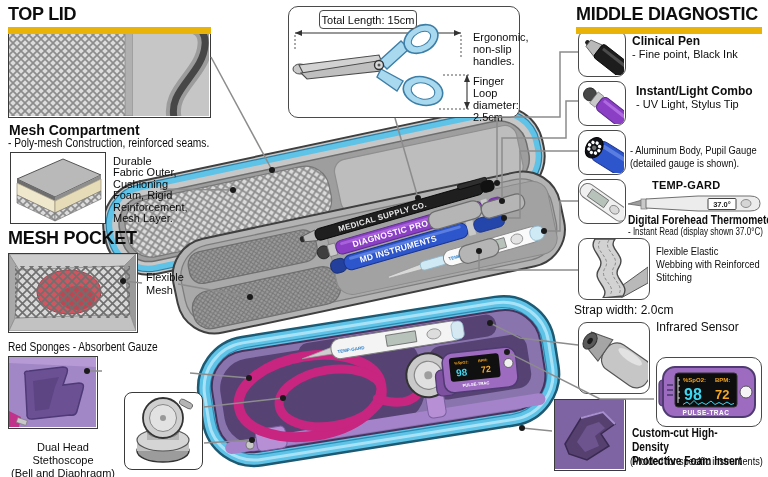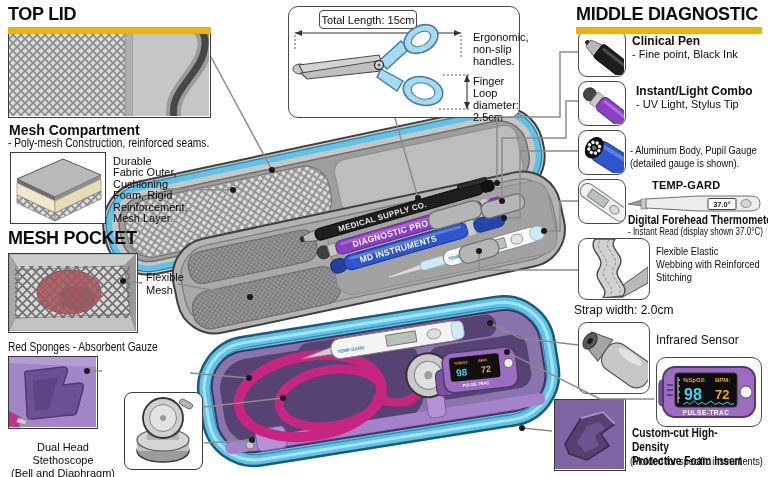--- a/index.html
+++ b/index.html
@@ -363,21 +363,21 @@
   <svg width="69" height="69" viewBox="0 0 69 69">
     <g transform="rotate(35 34 34)">
       <rect x="24" y="18" width="52" height="30" rx="12" fill="#c6c6c6" stroke="#555" stroke-width="1.2"></rect>
       <polygon points="2,26 24,20 24,46 10,42" fill="#a5a5a5" stroke="#555" stroke-width="1"></polygon>
       <ellipse cx="6" cy="34" rx="6" ry="9" fill="#5a5a5a" stroke="#333" stroke-width="1"></ellipse>
       <ellipse cx="6" cy="34" rx="2.3" ry="3.5" fill="#1a1a1a"></ellipse>
       <ellipse cx="48" cy="24" rx="14" ry="4.5" fill="#e9e9e9" opacity=".8"></ellipse>
     </g>
   </svg>
 </div>
-<div class="abs t t12" style="left:656px;top:333px;text-align:center;">Infrared Sensor</div>
+<div class="abs t t12" style="left:656px;top:320px;text-align:center;">Infrared Sensor</div>
 
 <div class="abs ibox" style="left:656px;top:357px;width:106px;height:70px;border-radius:10px;">
   <svg width="103" height="67" viewBox="0 0 103 67">
     <rect x="2" y="22" width="12" height="26" rx="4" fill="#7d50a0" stroke="#4f3a72" stroke-width="1.2"></rect>
     <rect x="6" y="9" width="92" height="50" rx="12" fill="#9d6cc0" stroke="#4f3a72" stroke-width="2"></rect>
     <rect x="10" y="26" width="6" height="2" fill="#5d4480"></rect>
         <rect x="10" y="31" width="6" height="2" fill="#5d4480"></rect>
         <rect x="10" y="36" width="6" height="2" fill="#5d4480"></rect>
     <rect x="18" y="15" width="62" height="34" rx="3" fill="#0d0d0d" stroke="#333" stroke-width="1"></rect>
     <path d="M21,19 V45 M21,22 H23 M21,28 H23 M21,34 H23 M21,40 H23" stroke="#ddd" stroke-width="1" fill="none"></path>

